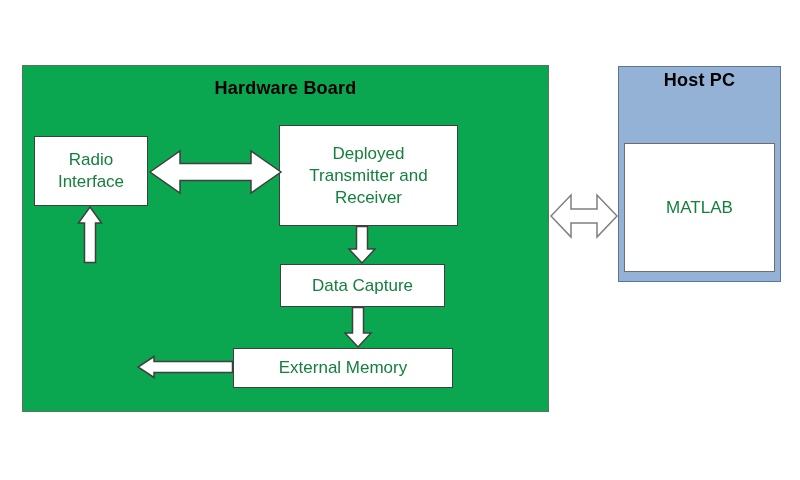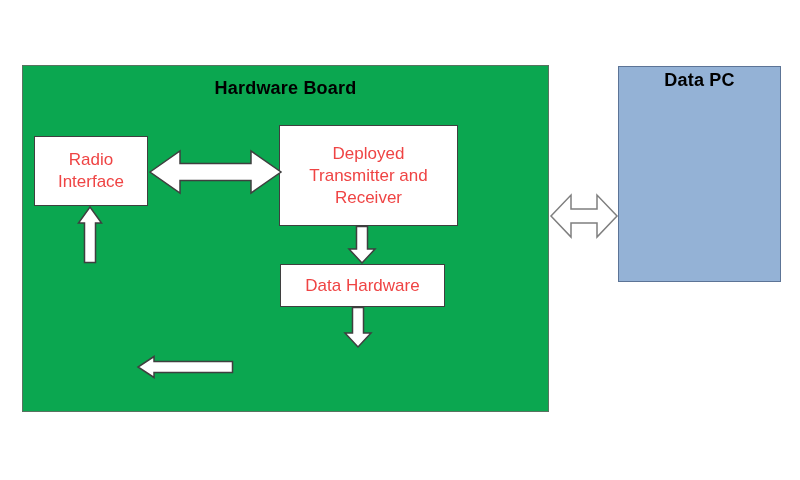--- a/index.html
+++ b/index.html
@@ -40,21 +40,21 @@
     background: #ffffff;
     border: 1px solid #3f3f3f;
     display: flex;
     align-items: center;
     justify-content: center;
     text-align: center;
   }
   .node .label {
     font-size: 17px;
     line-height: 22px;
-    color: #ef4444;
+    color: #15803d;
     white-space: pre-line;
   }
   
   #node-radio-interface  { left: 34px;  top: 136px; width: 114px; height: 70px;  }
   #node-deployed         { left: 279px; top: 125px; width: 179px; height: 101px; }
   #node-data-capture     { left: 280px; top: 264px; width: 165px; height: 43px;  }
   #node-external-memory  { left: 233px; top: 348px; width: 220px; height: 40px;  }
   #node-transmit-repeat  { left: 45px;  top: 263px; width: 92px;  height: 122px; }
   #node-matlab           { left: 624px; top: 143px; width: 151px; height: 129px; border-color: #6e6e6e; }
   #arrow-layer {
@@ -67,40 +67,46 @@
 </head>
 <body>
 
 <div id="stage">
 
   <div class="board" id="hardware-board" style="background-color: rgb(11, 167, 80);">
     <div class="board-title">Hardware Board</div>
   </div>
 
   <div class="board" id="host-pc" style="background-color: rgb(148, 178, 214);">
-    <div class="board-title">Data PC</div>
+    <div class="board-title">Host PC</div>
   </div>
 
   <div class="node" id="node-radio-interface">
     <span class="label">Radio
 Interface</span>
   </div>
 
   <div class="node" id="node-deployed">
     <span class="label">Deployed
 Transmitter and
 Receiver</span>
   </div>
 
   <div class="node" id="node-data-capture">
-    <span class="label">Data Hardware</span>
+    <span class="label">Data Capture</span>
+  </div>
+
+  <div class="node" id="node-external-memory">
+    <span class="label">External Memory</span>
   </div>
 
 
-
+  <div class="node" id="node-matlab">
+    <span class="label">MATLAB</span>
+  </div>
 
   <svg id="arrow-layer" viewBox="0 0 800 480" xmlns="http://www.w3.org/2000/svg">
 
     <polygon stroke="#3F3F3F" stroke-width="1.5" stroke-linejoin="miter" points="150,172 180,151 180,163.5 251,163.5 251,151 281,172 251,193 251,180.5 180,180.5 180,193" fill="#FFFFFF"></polygon>
 
     <polygon stroke="#3F3F3F" stroke-width="1.5" stroke-linejoin="miter" points="356.5,226.5 367.5,226.5 367.5,249 375,249 362,263 349,249 356.5,249" fill="#FFFFFF"></polygon>
 
     <polygon stroke="#3F3F3F" stroke-width="1.5" stroke-linejoin="miter" points="352.5,307.5 363.5,307.5 363.5,333 371,333 358,347 345,333 352.5,333" fill="#FFFFFF"></polygon>
 
     <polygon stroke="#3F3F3F" stroke-width="1.5" stroke-linejoin="miter" points="232.5,361.5 154,361.5 154,356.5 138,367 154,377.5 154,372.5 232.5,372.5" fill="#FFFFFF"></polygon>

